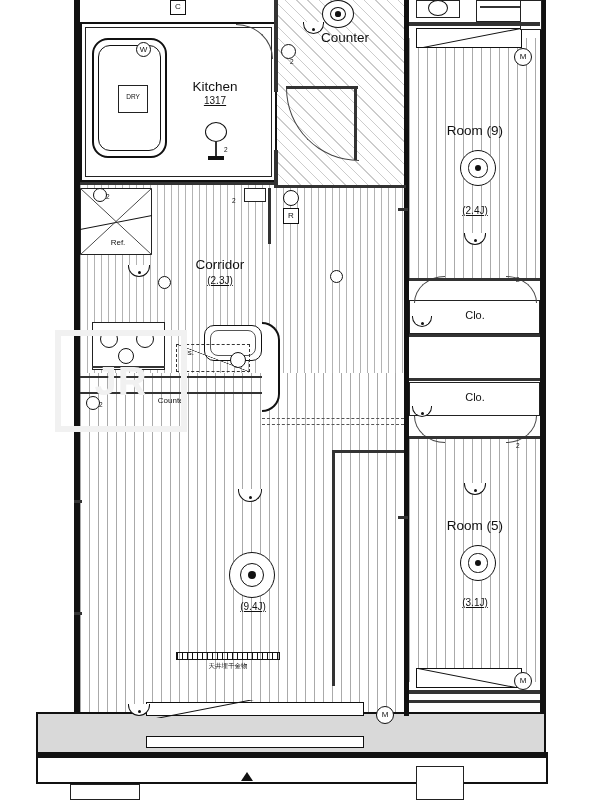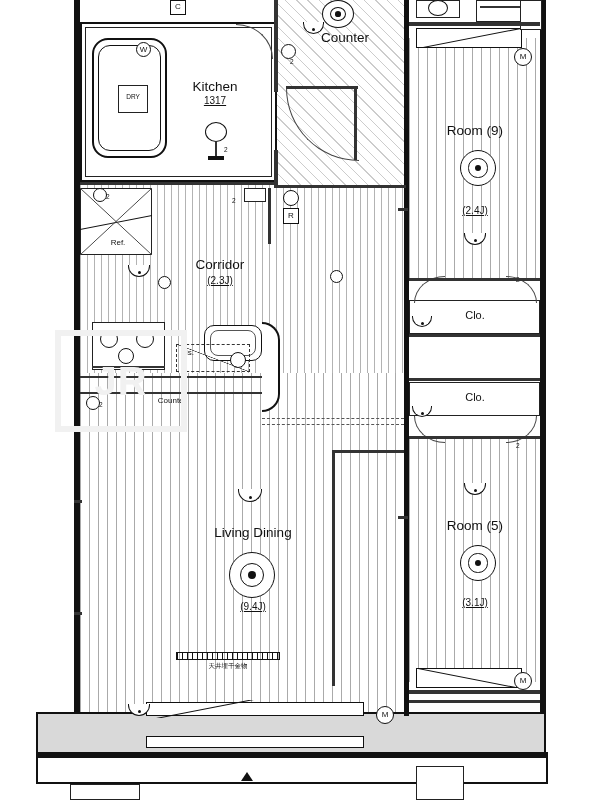--- a/index.html
+++ b/index.html
@@ -321,21 +321,20 @@
   <div class="label area" style="left:420px; top:597px; width:110px;">(3.1J)</div>
   <div class="light" style="left:460px; top:545px; width:34px; height:34px;"></div>
   <div class="downlight" style="left:464px; top:483px; width:20px; height:11px;"></div>
 
   <div class="abs fill-white" style="left:416px; top:668px; width:106px; height:20px; border:1.6px solid #111;"></div>
   <div class="diag down" style="left:418px; top:668px; width:102px; height:20px;"></div>
   <div class="circ-badge" style="left:514px; top:672px; width:16px; height:16px; line-height:16px;">M</div>
   <div class="abs wall-thin" style="left:409px; top:690px; width:131px; height:4px;"></div>
   <div class="abs wall-thin" style="left:409px; top:700px; width:131px; height:3px;"></div>
 
-  <div class="label name" style="left:188px; top:525px; width:130px;">Living Dining</div>
   <div class="label area" style="left:188px; top:601px; width:130px;">(9.4J)</div>
   <div class="light" style="left:229px; top:552px; width:44px; height:44px;"></div>
   <div class="downlight" style="left:238px; top:489px; width:22px; height:12px;"></div>
 
   <div class="abs" style="left:176px; top:652px; width:104px; height:8px; border:1px solid #111; background:repeating-linear-gradient(to right,#111 0 1px, transparent 1px 5px);"></div>
   <div class="label xtiny" style="left:176px; top:662px; width:104px;">天井埋干金物</div>
 
   <div class="abs wall-thin" style="left:332px; top:450px; width:3px; height:236px;"></div>
   <div class="abs wall-thin" style="left:332px; top:450px; width:72px; height:3px;"></div>
   <div class="dash-h" style="left:262px; top:418px; width:142px;"></div>

